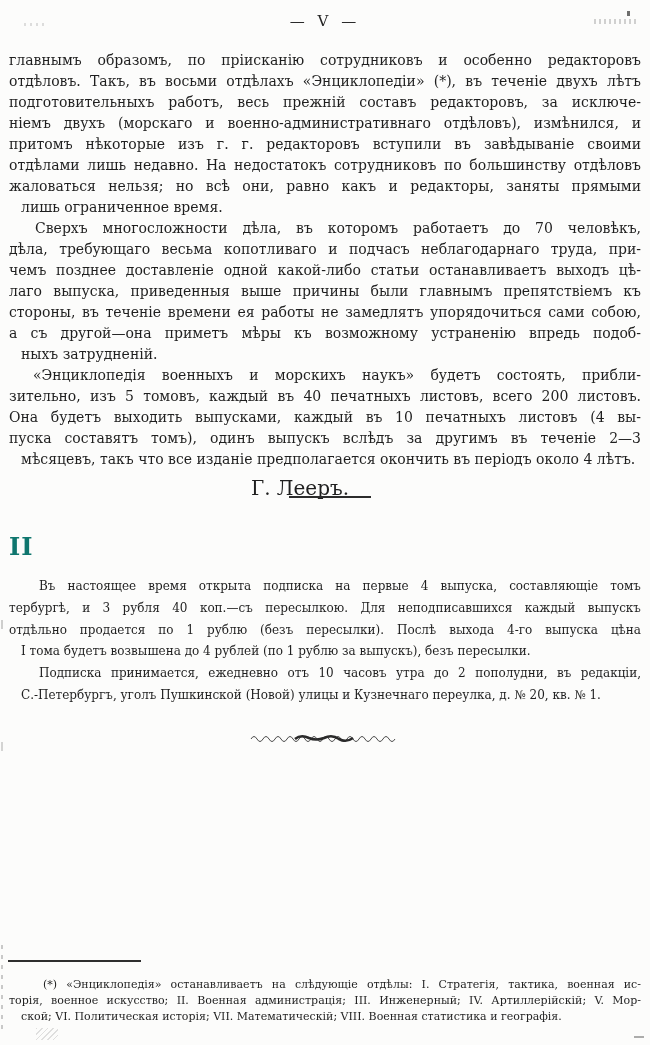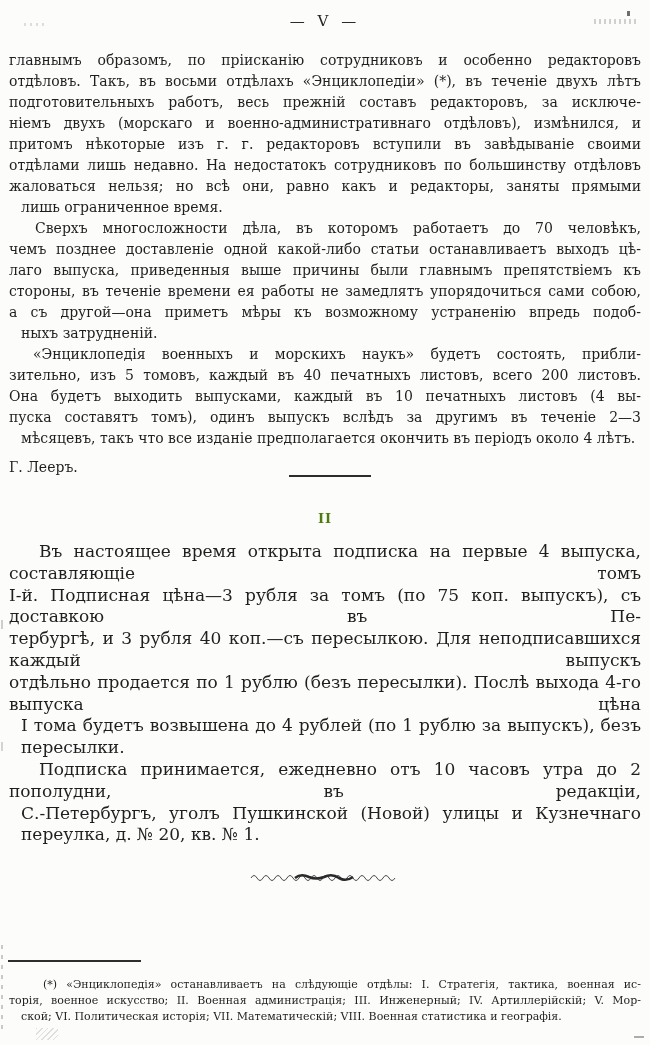--- a/index.html
+++ b/index.html
@@ -10,24 +10,24 @@
     padding:12px 9px 0 9px; overflow:hidden;
   }
   .pagenum { text-align:center; font-size:15px; letter-spacing:4px; height:22px; color:#242424; }
   .body-s1 { margin-top:16px; font-size:14px; line-height:21px; }
   .tline { text-align:justify; text-align-last:justify; overflow:hidden; }
   .tline-last { text-align-last:left;margin-left:12px; }
   .para-indent .tline:first-child { text-indent:26px; }
   .p3first { text-indent:24px; }
   .italic { }
   .sigrow { position:relative; height:36px; }
-  .sig { text-align:left; padding-right:50px; padding-top:8px; font-size:14px; }
+  .sig { text-align:center; padding-right:50px; padding-top:8px; font-size:20px; }
   .rule { position:absolute; left:280px; top:26px; width:82px; height:2px; background:#2c2c2c; }
-  .h2 { text-align:center; font-size:13px; font-weight:bold; margin-top:26px; letter-spacing:1px; color:#4d7c0f; }
-  .body-s2 { margin-top:15px; font-size:17px; line-height:21.8px; }
+  .h2 { text-align:left; font-size:24px; font-weight:bold; margin-top:26px; letter-spacing:1px; color:#0f766e; }
+  .body-s2 { margin-top:15px; font-size:12px; line-height:21.8px; }
   .para-indent2 .tline:first-child { text-indent:30px; }
   .wavy { margin-top:22px; text-align:center; }
   .fnrule { position:absolute; left:8px; top:960px; width:133px; height:2px; background:#2e2e2e; }
   .footnote { position:absolute; left:9px; right:9px; top:977px; font-size:11px; line-height:16px; }
   .footnote .tline:first-child { text-indent:34px; }
   
   .art { position:absolute; pointer-events:none; }
   .art-speck1 { left:627px; top:11px; width:3px; height:5px; background:#4a4a4a; opacity:.8; }
   .art-smudge-tr { left:594px; top:19px; width:44px; height:5px; opacity:.45;
     background:repeating-linear-gradient(90deg,#9a9a9a 0 2px,transparent 2px 5px); }
@@ -56,20 +56,21 @@
         <div class="tline">подготовительныхъ работъ, весь прежній составъ редакторовъ, за исключе-</div>
         <div class="tline">ніемъ двухъ (морскаго и военно-административнаго отдѣловъ), измѣнился, и</div>
         <div class="tline">притомъ нѣкоторые изъ г. г. редакторовъ вступили въ завѣдываніе своими</div>
         <div class="tline">отдѣлами лишь недавно. На недостатокъ сотрудниковъ по большинству отдѣловъ</div>
         <div class="tline">жаловаться нельзя; но всѣ они, равно какъ и редакторы, заняты прямыми</div>
         <div class="tline tline-last">лишь ограниченное время.</div>
       </div>
 
     <div class="para para-indent">
         <div class="tline">Сверхъ многосложности дѣла, въ которомъ работаетъ до 70 человѣкъ,</div>
+        <div class="tline">дѣла, требующаго весьма копотливаго и подчасъ неблагодарнаго труда, при-</div>
         <div class="tline">чемъ позднее доставленіе одной какой-либо статьи останавливаетъ выходъ цѣ-</div>
         <div class="tline">лаго выпуска, приведенныя выше причины были главнымъ препятствіемъ къ</div>
         <div class="tline">стороны, въ теченіе времени ея работы не замедлятъ упорядочиться сами собою,</div>
         <div class="tline">а съ другой—она приметъ мѣры къ возможному устраненію впредь подоб-</div>
         <div class="tline tline-last">ныхъ затрудненій.</div>
       </div>
 
     <div class="para">
       <div class="tline p3first">
         <span class="italic">«Энциклопедія военныхъ и морскихъ наукъ»</span>
@@ -87,21 +88,20 @@
       <div class="rule"></div>
       <div class="sig">Г. Лееръ.</div>
     </div>
   </div>
 
   <div class="h2">II</div>
 
   <div class="body-s2">
     <div class="para para-indent2">
         <div class="tline">Въ настоящее время открыта подписка на первые 4 выпуска, составляющіе томъ</div>
-        <div class="tline">I-й. Подписная цѣна—3 рубля за томъ (по 75 коп. выпускъ), съ доставкою въ Пе-</div>
         <div class="tline">тербургѣ, и 3 рубля 40 коп.—съ пересылкою. Для неподписавшихся каждый выпускъ</div>
         <div class="tline">отдѣльно продается по 1 рублю (безъ пересылки). Послѣ выхода 4-го выпуска цѣна</div>
         <div class="tline tline-last">I тома будетъ возвышена до 4 рублей (по 1 рублю за выпускъ), безъ пересылки.</div>
       </div>
     <div class="para para-indent2">
         <div class="tline">Подписка принимается, ежедневно отъ 10 часовъ утра до 2 пополудни, въ редакціи,</div>
         <div class="tline tline-last">С.-Петербургъ, уголъ Пушкинской (Новой) улицы и Кузнечнаго переулка, д. № 20, кв. № 1.</div>
       </div>
   </div>
 

